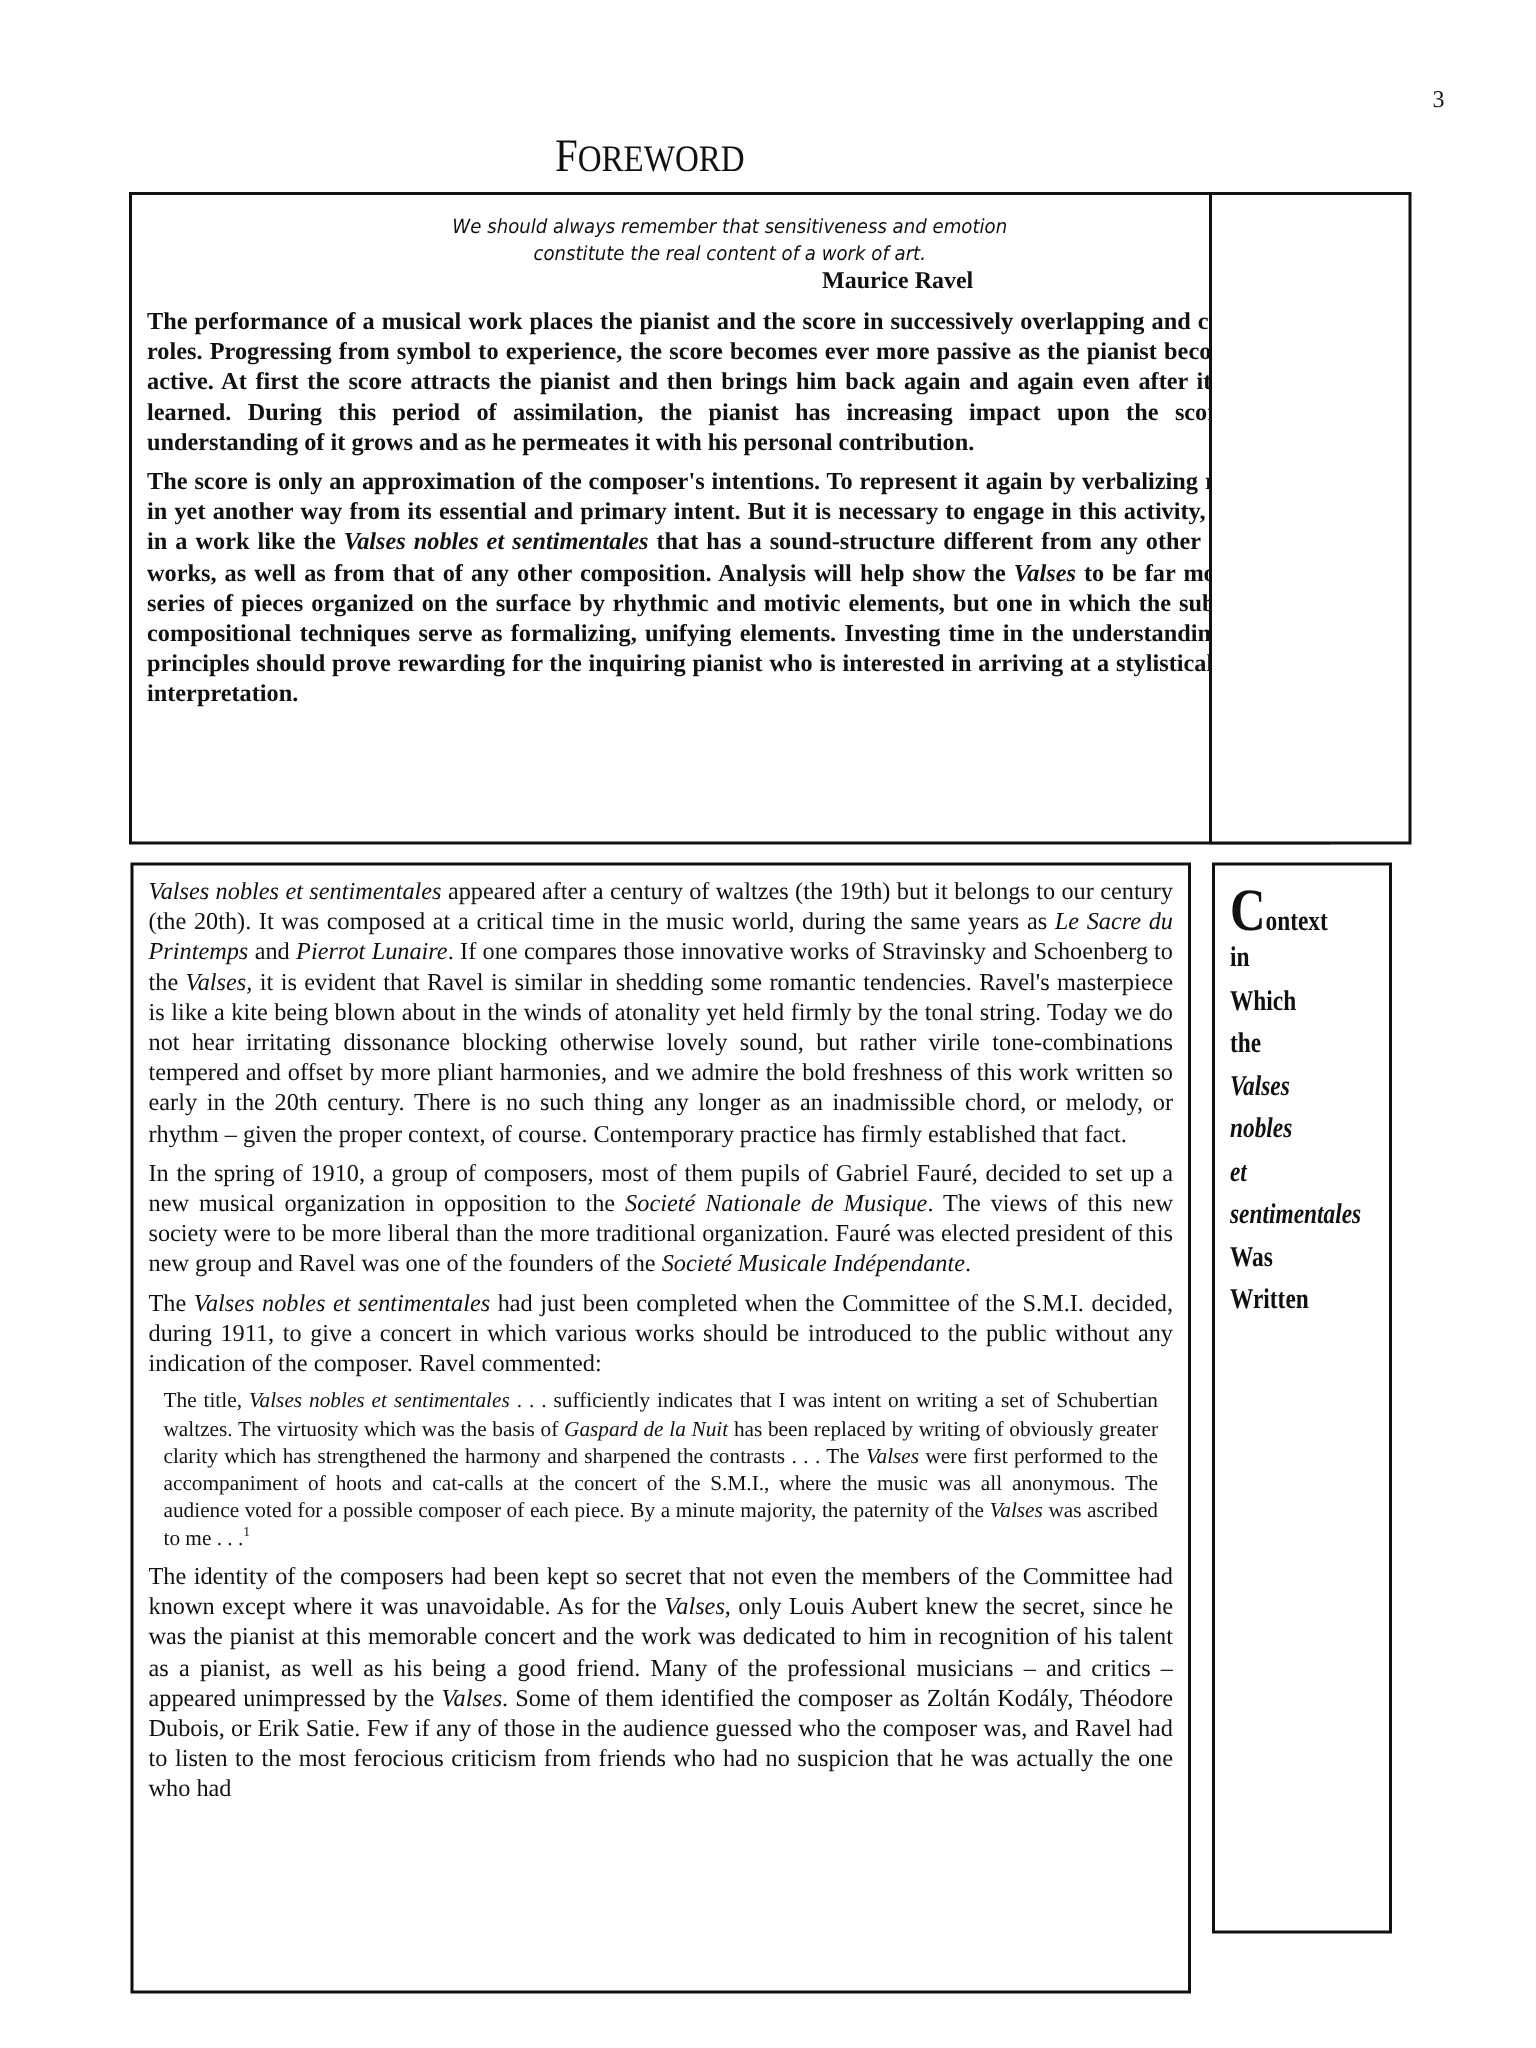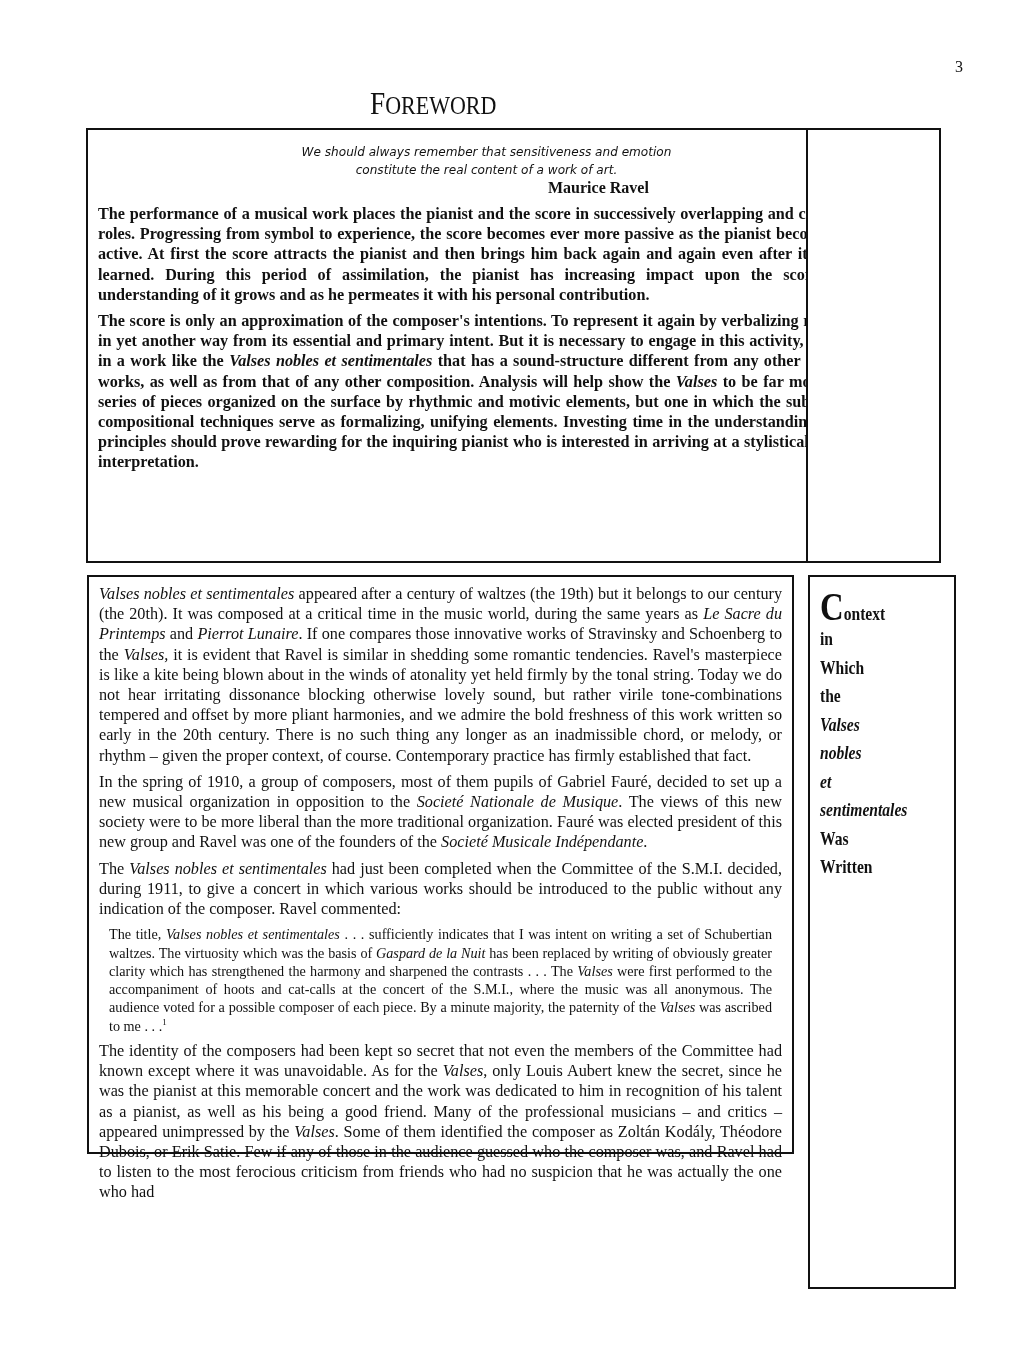--- a/index.html
+++ b/index.html
@@ -34,22 +34,22 @@
     }
     .foreword-title .cap-big { font-size: 31px; }
     .box {
       position: absolute;
       border: 2px solid #111;
       box-sizing: border-box;
       background: #fff;
     }
     #foreword-box { left: 86px; top: 128px; width: 801px; height: 435px; }
     #foreword-side { left: 806px; top: 128px; width: 135px; height: 435px; }
-    #context-box { left: 87px; top: 575px; width: 707px; height: 579px; text-decoration: underline; }
-    #context-side { left: 808px; top: 575px; width: 148px; height: 714px; }
+    #context-box { left: 87px; top: 575px; width: 707px; height: 754px; text-decoration: underline; }
+    #context-side { left: 808px; top: 575px; width: 120px; height: 714px; }
 
     .epigraph {
       position: absolute;
       left: 0; right: 0;
       top: 13px;
       text-align: center;
       font-family: "DejaVu Sans", sans-serif;
       font-style: italic;
       font-size: 13px;
       line-height: 18px;

